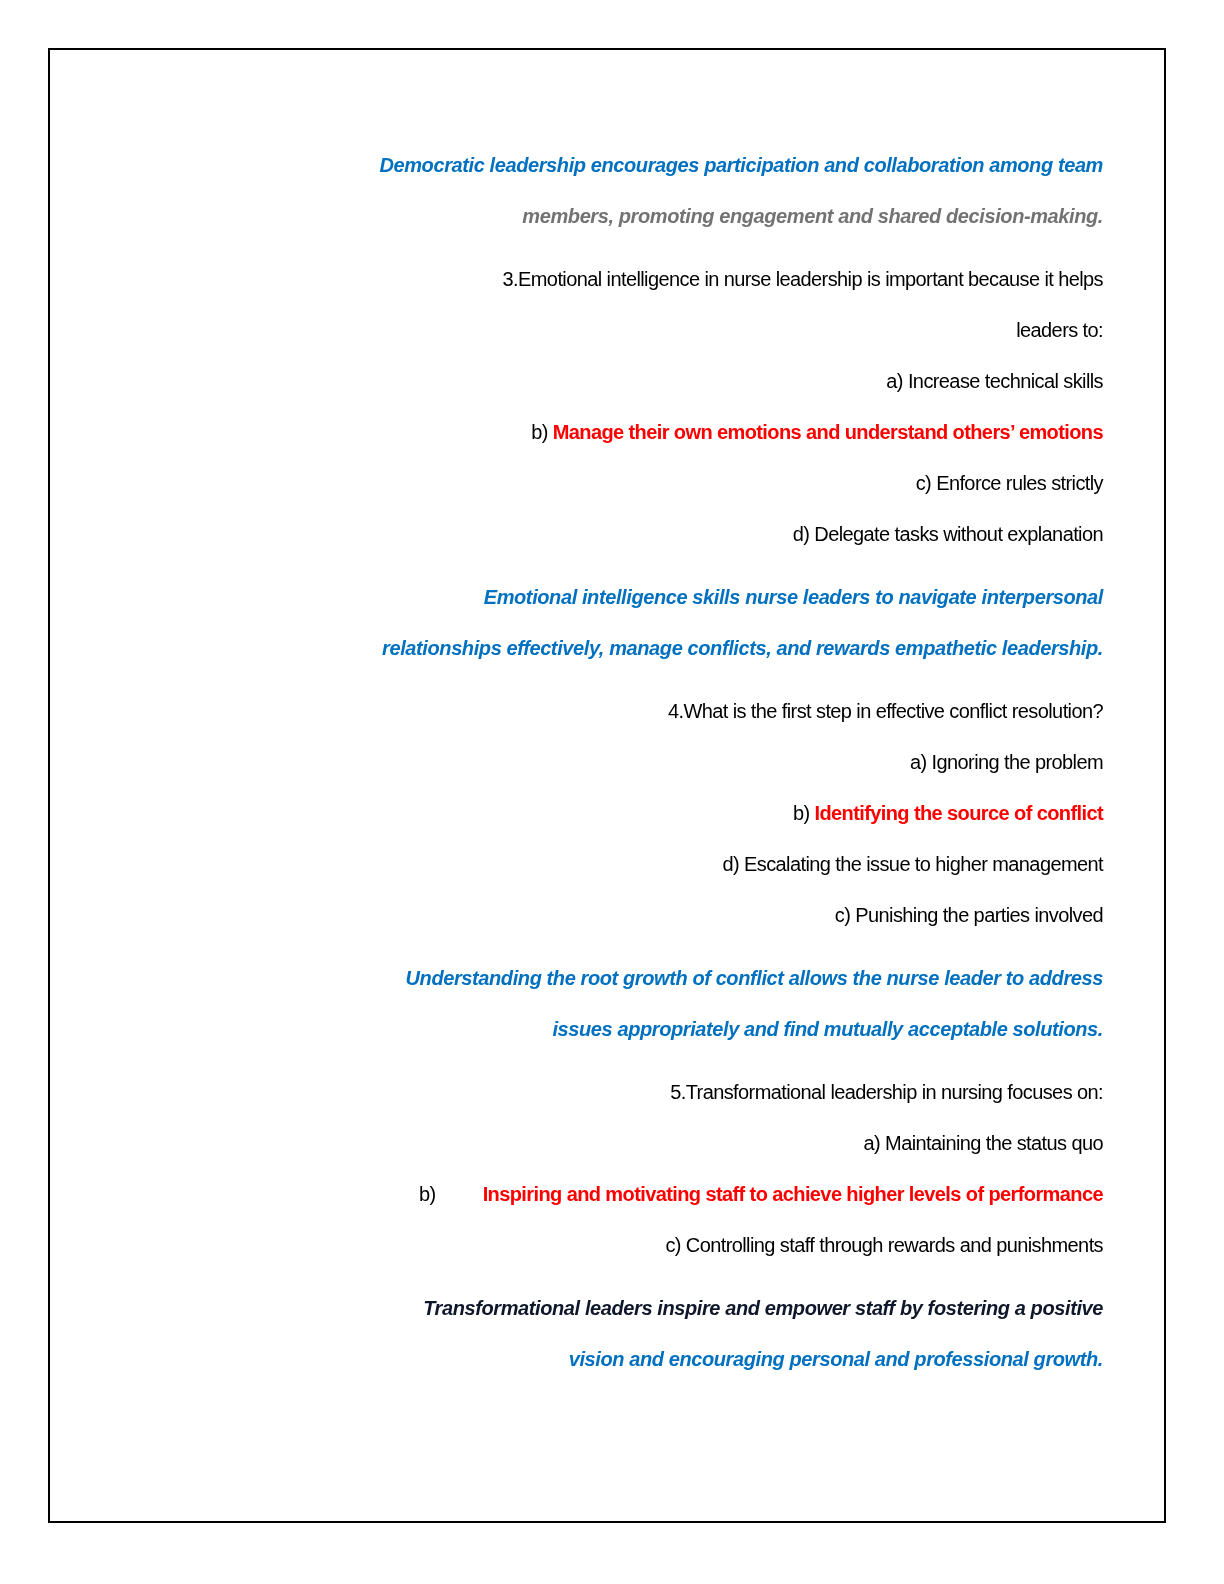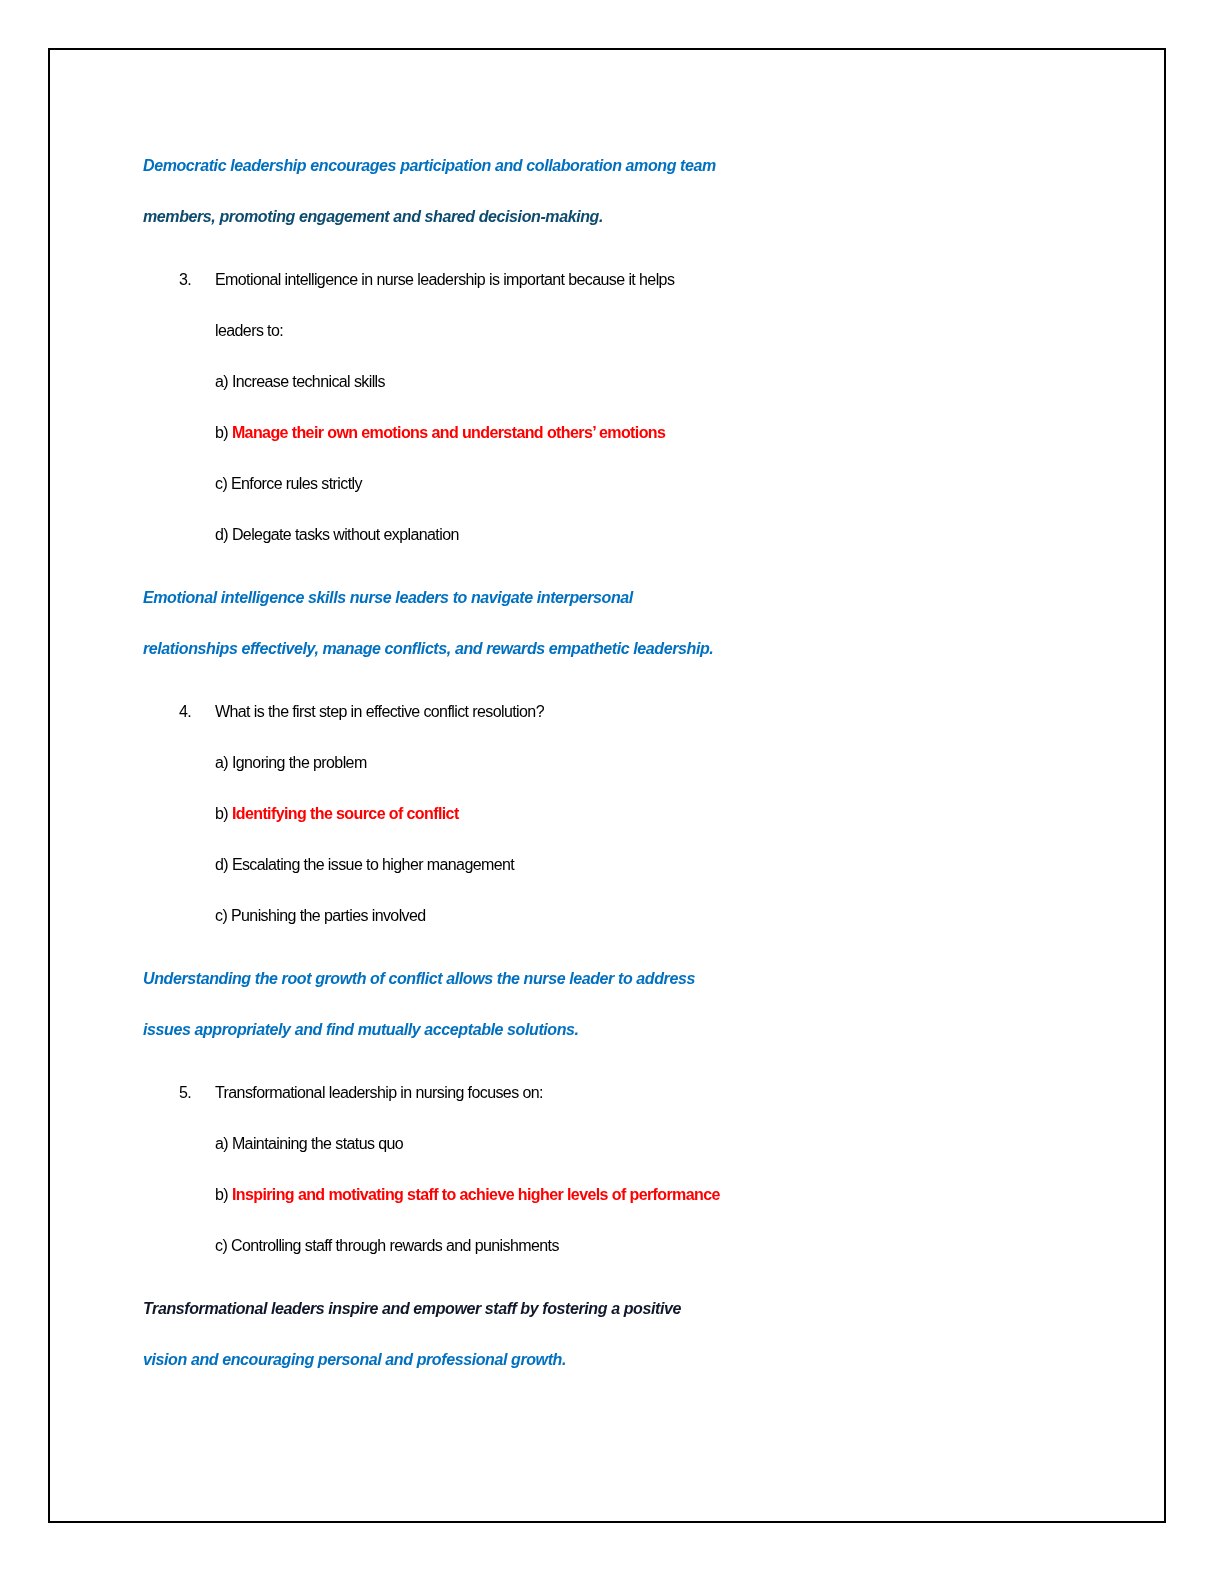--- a/index.html
+++ b/index.html
@@ -24,24 +24,25 @@
     }
     .content {
       position: absolute;
       left: 143px;
       top: 140px;
       width: 960px;
     }
     .line {
       height: 51px;
       line-height: 51px;
-      font-size: 16px;
+      font-size: 20px;
       white-space: nowrap;
       color: #000000;
       letter-spacing: -0.6px;
+      text-align: right;
     }
     .explain {
       color: #0070C0;
       font-weight: bold;
       font-style: italic;
       letter-spacing: -0.4px;
     }
     .q-line {
       padding-left: 36px;
     }
@@ -65,21 +66,21 @@
   </style>
 </head>
 <body>
 
 <div class="page-border"></div>
 
 <div class="content">
 
   <div>
     <div class="line explain" style="color: rgb(0, 112, 192);">Democratic leadership encourages participation and collaboration among team</div>
-    <div class="line explain" style="color: #0c4a6e;">members, promoting engagement and shared decision-making.</div>
+    <div class="line explain" style="color: #737373;">members, promoting engagement and shared decision-making.</div>
   </div>
 
   <div class="question gap-top">
     <div class="line q-line">
       <span class="q-num">3.</span><span>Emotional intelligence in nurse leadership is important because it helps</span>
     </div>
     <div class="line q-cont">leaders to:</div>
     <div class="line opt-line">
       <span>a)</span> <span>Increase technical skills</span>
     </div>
@@ -121,21 +122,21 @@
   </div>
 
   <div class="question gap-top">
     <div class="line q-line">
       <span class="q-num">5.</span><span>Transformational leadership in nursing focuses on:</span>
     </div>
     <div class="line opt-line">
       <span>a)</span> <span>Maintaining the status quo</span>
     </div>
     <div class="line opt-line">
-      <span>b)</span> <span class="correct" style="color: rgb(255, 0, 0);">Inspiring and motivating staff to achieve higher levels of performance</span>
+      <span>b)</span> <span class="correct" style="color: rgb(255, 0, 0); margin-left: 42px;">Inspiring and motivating staff to achieve higher levels of performance</span>
     </div>
     <div class="line opt-line">
       <span>c)</span> <span>Controlling staff through rewards and punishments</span>
     </div>
     <div class="gap-top">
       <div class="line explain" style="color: #0f172a;">Transformational leaders inspire and empower staff by fostering a positive</div>
       <div class="line explain" style="color: rgb(0, 112, 192);">vision and encouraging personal and professional growth.</div>
     </div>
   </div>
 

